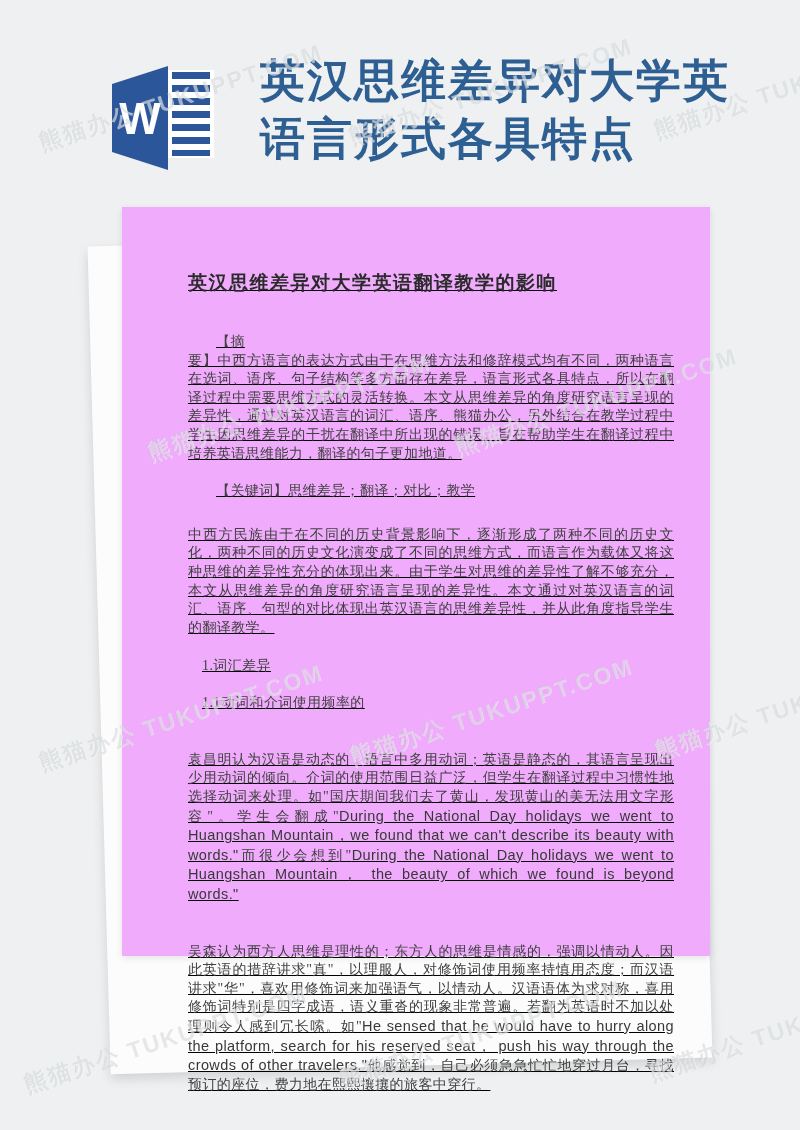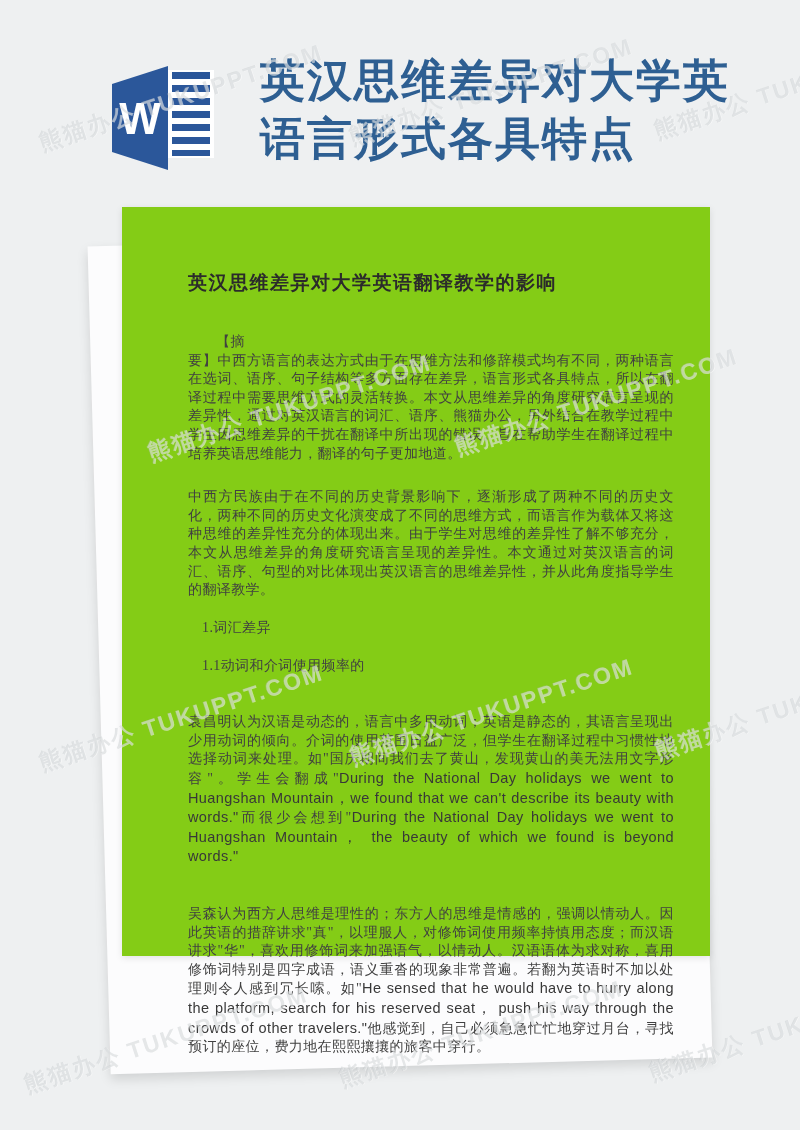--- a/index.html
+++ b/index.html
@@ -19,22 +19,22 @@
   }
 
   
   .back-page {
     position:absolute; left:99px; top:238px; width:602px; height:828px;
     background:#fcfcfd; transform:rotate(-1.6deg);
     box-shadow:0 5px 12px rgba(0,0,0,0.13);
   }
   .doc-page {
     position:absolute; left:122px; top:207px; width:588px; height:749px;
-    background:#84cc16; box-shadow:0 2px 7px rgba(0,0,0,0.10);
-    box-sizing:border-box; padding:62px 36px 0 66px;
+    background:#f0abfc; box-shadow:0 2px 7px rgba(0,0,0,0.10);
+    box-sizing:border-box; padding:62px 36px 0 66px;text-decoration:underline;
   }
 
   
   .doc-heading {
     margin:0 0 36px 0; font-size:19px; line-height:28px;
     font-weight:bold; color:#2b2b2b; letter-spacing:1.5px;
   }
   .doc-body p { margin:0; font-size:14px; line-height:1.33; color:#414141;
     text-align:justify; letter-spacing:0.4px; }
   .indent2 { text-indent:28px; }
@@ -80,20 +80,21 @@
     <h1 class="big-title"><span>英汉思维差异对大学英</span><br><span>语言形式各具特点</span></h1>
   </div>
 
   <div class="back-page"></div>
 
   <article class="doc-page">
     <h2 class="doc-heading">英汉思维差异对大学英语翻译教学的影响</h2>
     <div class="doc-body">
       <p class="indent2">【摘</p>
       <p>要】中西方语言的表达方式由于在思维方法和修辞模式均有不同，两种语言在选词、语序、句子结构等多方面存在差异，语言形式各具特点，所以在翻译过程中需要思维方式的灵活转换。本文从思维差异的角度研究语言呈现的差异性，通过对英汉语言的词汇、语序、熊猫办公，另外结合在教学过程中学生因思维差异的干扰在翻译中所出现的错误。旨在帮助学生在翻译过程中培养英语思维能力，翻译的句子更加地道。</p>
+      <p class="indent2 gap1">【关键词】思维差异；翻译；对比；教学</p>
       <p class="gap2">中西方民族由于在不同的历史背景影响下，逐渐形成了两种不同的历史文化，两种不同的历史文化演变成了不同的思维方式，而语言作为载体又将这种思维的差异性充分的体现出来。由于学生对思维的差异性了解不够充分，本文从思维差异的角度研究语言呈现的差异性。本文通过对英汉语言的词汇、语序、句型的对比体现出英汉语言的思维差异性，并从此角度指导学生的翻译教学。</p>
       <p class="indent1 gap1">1.词汇差异</p>
       <p class="indent1 gap1">1.1动词和介词使用频率的</p>
       <p class="gap3"><span class="cn">袁昌明认为汉语是动态的，语言中多用动词；英语是静态的，其语言呈现出少用动词的倾向。介词的使用范围日益广泛，但学生在翻译过程中习惯性地选择动词来处理。如"国庆期间我们去了黄山，发现黄山的美无法用文字形容"。学生会翻成"</span><span class="en">During the National Day holidays we went to Huangshan Mountain，we found that we can't describe its beauty with words."</span><span class="cn">而很少会想到"</span><span class="en">During the National Day holidays we went to Huangshan Mountain， the beauty of which we found is beyond words."</span></p>
       <p class="gap3"><span class="cn">吴森认为西方人思维是理性的；东方人的思维是情感的，强调以情动人。因此英语的措辞讲求"真"，以理服人，对修饰词使用频率持慎用态度；而汉语讲求"华"，喜欢用修饰词来加强语气，以情动人。汉语语体为求对称，喜用修饰词特别是四字成语，语义重沓的现象非常普遍。若翻为英语时不加以处理则令人感到冗长嗦。如"</span><span class="en">He sensed that he would have to hurry along the platform, search for his reserved seat， push his way through the crowds of other travelers."</span><span class="cn">他感觉到，自己必须急急忙忙地穿过月台，寻找预订的座位，费力地在熙熙攘攘的旅客中穿行。</span></p>
     </div>
   </article>
 
   <div class="watermark-layer">
     <span class="wm" style="left:40px;  top:128px;">熊猫办公 TUKUPPT.COM</span>

